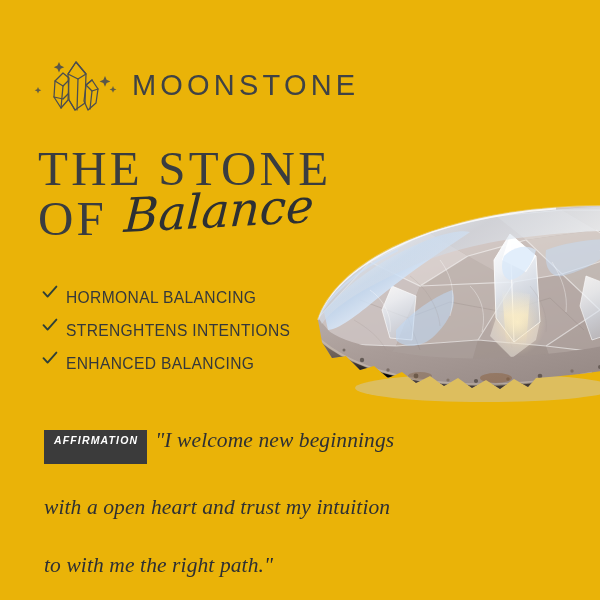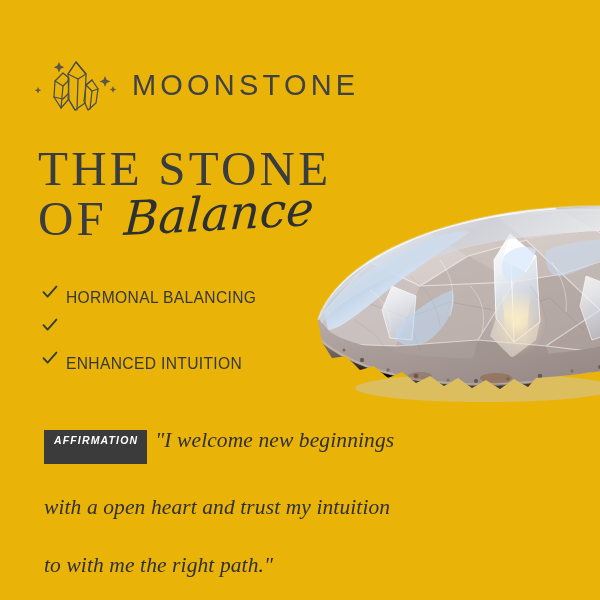--- a/index.html
+++ b/index.html
@@ -67,21 +67,21 @@
     font-family: "Liberation Serif", "DejaVu Serif", serif;
     font-size: 49px;
     font-weight: 400;
     letter-spacing: 3.2px;
     color: #3a3d40;
     line-height: 50px;
     white-space: nowrap;
   }
   #head-line-2 {
     display: flex;
-    align-items: center;
+    align-items: flex-start;
     white-space: nowrap;
   }
   #headline-script {
     font-family: "DejaVu Serif", "Liberation Serif", serif;
     font-style: italic;
     font-size: 47px;
     font-weight: 400;
     letter-spacing: 0px;
     color: #2d3033;
     margin-left: 16px;
@@ -394,29 +394,30 @@
       <span class="benefit-label">HORMONAL BALANCING</span>
     </div>
 
 
     <div class="benefit-row">
       <span class="benefit-check">
         <svg width="16" height="14" viewBox="0 0 16 14">
           <path d="M 1.5,7.2 L 5.6,11.6 L 14.4,1.6" fill="none" stroke="#2f4038" stroke-width="1.9" stroke-linecap="round" stroke-linejoin="round"></path>
         </svg>
       </span>
+      <span class="benefit-label">STRENGHTENS INTENTIONS</span>
     </div>
 
     <div class="benefit-row">
       <span class="benefit-check">
         <svg width="16" height="14" viewBox="0 0 16 14">
           <path d="M 1.5,7.2 L 5.6,11.6 L 14.4,1.6" fill="none" stroke="#2f4038" stroke-width="1.9" stroke-linecap="round" stroke-linejoin="round"></path>
         </svg>
       </span>
-      <span class="benefit-label">ENHANCED INTUITION</span>
+      <span class="benefit-label">ENHANCED BALANCING</span>
     </div>
 
   </div>
 
   <div id="affirmation">
     <div id="affirmation-text">
       <span id="affirmation-badge">AFFIRMATION</span><span id="afm-first-line">"I welcome new beginnings</span>
       <span class="afm-line">with a open heart and trust my intuition</span>
       <span class="afm-line">to with me the right path."</span>
     </div>

